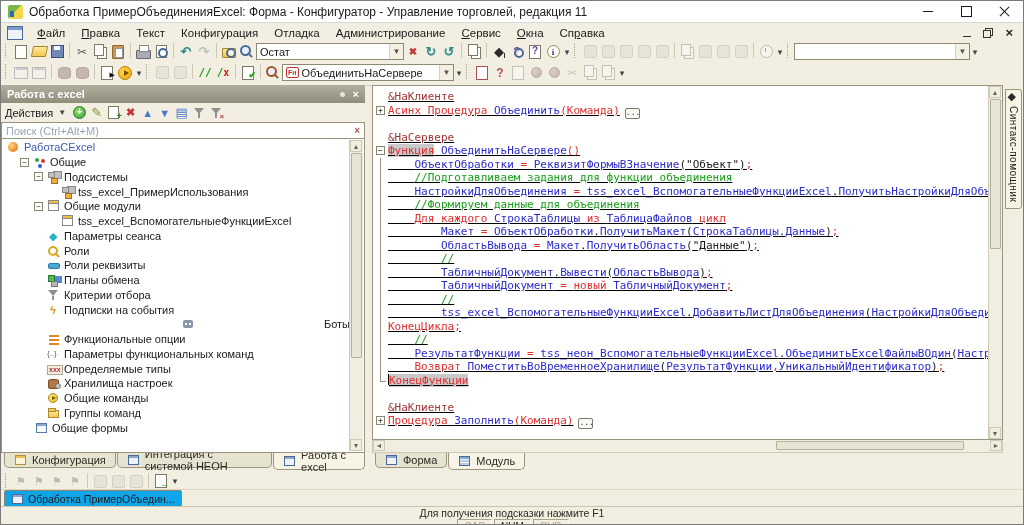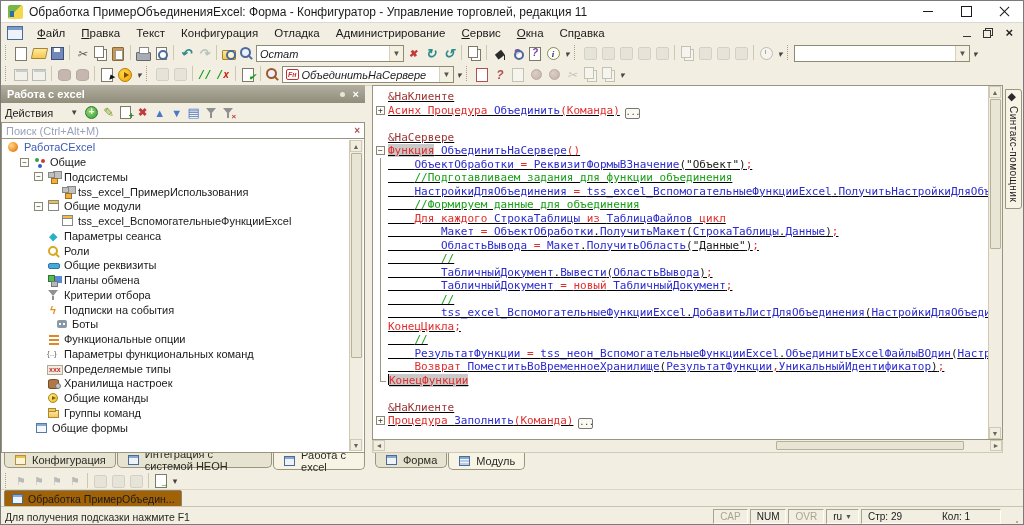--- a/index.html
+++ b/index.html
@@ -22,21 +22,21 @@
   #mdi-icon{width:14px;height:12px;margin:0 6px 0 6px;background:#eef3fb;border:1px solid #4a6a9a;position:relative;flex:none;}
   #mdi-icon::after{content:"";position:absolute;left:0;top:0;width:100%;height:3px;background:#7a9ac8;}
   .menu-item{padding:2px 8px;white-space:nowrap;}
   #mdi-controls{margin-left:auto;display:flex;align-items:center;gap:12px;padding-right:10px;}
   .mdi-min{width:8px;height:1px;background:#333;margin-top:6px;}
   .mdi-restore{width:10px;height:10px;position:relative;}
   .mdi-restore::before{content:"";position:absolute;right:0;top:0;width:6px;height:6px;border:1px solid #333;}
   .mdi-restore::after{content:"";position:absolute;left:0;bottom:0;width:6px;height:6px;border:1px solid #333;background:#f2efe2;}
   .mdi-close{font-size:13px;font-weight:bold;color:#222;line-height:10px;}
   
-  .toolbar{position:absolute;left:0;right:0;height:21px;display:flex;align-items:center;padding:0 2px;font-style:italic;}
+  .toolbar{position:absolute;left:0;right:0;height:21px;display:flex;padding:0 2px;}
   #toolbar1{top:42px;}
   #toolbar2{top:63px;border-bottom:1px solid #d5d0ba;box-sizing:content-box;}
   .tbsep{width:1px;height:15px;background:#cdc8b2;margin:0 3px;flex:none;}
   .grip{width:3px;height:15px;border-left:1px dotted #a8a287;margin:0 3px 0 2px;flex:none;}
   .ic{width:18px;height:17px;display:flex;align-items:center;justify-content:center;position:relative;flex:none;font-size:11px;}
   .ic.dis{opacity:.38;filter:grayscale(65%);}
   .ic::before{content:"";width:11px;height:11px;background:#d8d3bc;border:1px solid #a6a188;border-radius:2px;}
   
   .ic-new-document::before,.ic-page::before,.ic-check-module::before,.ic-update-db-config::before,.ic-goto-module::before,.ic-help-contents::before{content:"";width:10px;height:12px;background:#fff;border:1px solid #7d7a68;border-radius:0;}
   .ic-open::before{content:"";width:13px;height:9px;background:linear-gradient(#ffe9a0,#f3c94e);border:1px solid #a8832a;transform:skewX(-12deg);border-radius:1px;}
@@ -90,21 +90,21 @@
   .combo .arrow{margin-left:auto;width:13px;height:100%;border-left:1px solid #d6d2be;display:flex;align-items:center;justify-content:center;font-size:8px;color:#555;background:#f4f1e3;}
   .fx-badge{color:#c03030;border:1px solid #c03030;font-size:7px;font-weight:bold;padding:0 1px;border-radius:2px;margin-right:3px;background:#fff;line-height:9px;flex:none;}
   
   #main{position:absolute;left:0;top:84px;right:0;bottom:53px;display:flex;}
   
   #left-panel{width:364px;flex:none;display:flex;flex-direction:column;}
   #lp-header{height:18px;background:linear-gradient(#b2afa0,#908d7b);color:#fff;font-weight:bold;font-size:11px;display:flex;align-items:center;padding:0 6px;flex:none;}
   #lp-header .hdr-dot{margin-left:auto;width:5px;height:5px;border-radius:50%;background:#e8e5d8;margin-right:8px;}
   #lp-header .hdr-x{font-size:11px;font-weight:bold;color:#fff;}
   #lp-actions{height:19px;display:flex;align-items:center;font-size:11px;color:#1a1a1a;padding:0 4px;gap:1px;flex:none;}
-  #lp-actions .lbl{margin-right:16px;}
+  #lp-actions .lbl{margin-right:4px;}
   #lp-actions .dd{font-size:8px;color:#444;margin-right:4px;}
   .ai{width:17px;height:16px;display:flex;align-items:center;justify-content:center;position:relative;flex:none;}
   .ai-actions-add::before{content:"";width:11px;height:11px;border-radius:50%;background:radial-gradient(circle at 35% 35%,#8fd86a,#3da03d);border:1px solid #2a7a2a;}
   .ai-actions-add::after{content:"+";position:absolute;color:#fff;font-weight:bold;font-size:10px;top:1px;}
   .ai-actions-edit::before{content:"✎";color:#7a9a2a;font-size:13px;}
   .ai-actions-add-copy::before{content:"";width:9px;height:11px;background:#fff;border:1px solid #7d7a68;}
   .ai-actions-add-copy::after{content:"+";position:absolute;right:0;bottom:0;color:#2a8a2a;font-weight:bold;font-size:9px;}
   .ai-actions-delete::before{content:"✖";color:#c23a3a;font-size:11px;font-weight:bold;}
   .ai-move-up::before{content:"▲";color:#4a78c8;font-size:11px;}
   .ai-move-down::before{content:"▼";color:#4a78c8;font-size:11px;}
@@ -196,24 +196,24 @@
   
   #right-strip{width:20px;flex:none;background:#f2efe2;display:flex;flex-direction:column;align-items:center;padding-top:4px;box-sizing:border-box;}
   #syntax-tab{width:17px;background:#f7f4e6;border:1px solid #9a9580;border-radius:0 3px 3px 0;display:flex;flex-direction:column;align-items:center;padding:3px 0 6px;box-sizing:border-box;}
   #syntax-tab .cap{width:11px;height:10px;position:relative;margin-bottom:3px;flex:none;}
   #syntax-tab .cap::before{content:"◆";position:absolute;left:0;top:-3px;color:#2b2b2b;font-size:11px;}
   #syntax-tab .vtext{writing-mode:vertical-rl;font-size:10px;color:#1a1a1a;letter-spacing:.5px;}
   
   #ed-toolbar{position:absolute;left:0;right:0;top:472px;height:16px;display:flex;align-items:center;padding:0 2px;}
   
   #window-bar{position:absolute;left:0;right:0;top:488px;height:17px;display:flex;align-items:center;padding:0 3px;border-top:1px solid #dcd7c2;}
-  .winbar-btn{display:flex;align-items:center;gap:4px;height:15px;padding:0 6px;background:#a16207;border:1px solid #8a8570;font-size:10.5px;color:#1a1a1a;border-radius:2px;}
+  .winbar-btn{display:flex;align-items:center;gap:4px;height:15px;padding:0 6px;background:#0ea5e9;border:1px solid #8a8570;font-size:10.5px;color:#1a1a1a;border-radius:2px;}
   .winbar-btn .tabi{width:13px;}
   
-  #status-bar{position:absolute;left:0;right:0;top:505px;height:20px;display:flex;align-items:center;border-top:1px solid #c8c4ae;padding:0 4px;box-sizing:border-box;}
+  #status-bar{position:absolute;left:0;right:0;top:505px;height:20px;display:flex;align-items:center;border-top:1px solid #c8c4ae;padding:0 4px;box-sizing:border-box;flex-direction:column;}
   #status-hint{font-size:10.5px;color:#2a2a22;flex:1;}
   .scell{height:15px;display:flex;align-items:center;justify-content:center;font-size:10px;color:#1a1a1a;border:1px solid;border-color:#a9a58d #fffef6 #fffef6 #a9a58d;padding:0 6px;margin-left:2px;box-sizing:border-box;}
   .scell.off{color:#a9a58d;}
   .scell .dd{font-size:7px;margin-left:3px;color:#555;}
   #pos-cell{width:140px;justify-content:flex-start;gap:40px;}
   #grip{width:14px;height:14px;margin-left:4px;position:relative;}
   #grip::before{content:"";position:absolute;right:1px;bottom:1px;width:2px;height:2px;background:#b5b09a;box-shadow:-4px 4px 0 #b5b09a,0 4px 0 #b5b09a,-8px 8px 0 #b5b09a,-4px 8px 0 #b5b09a,0 8px 0 #b5b09a;}
 </style>
 </head>
 <body>
@@ -427,38 +427,38 @@
               <span class="tlabel">Параметры сеанса</span>
             </div>
             <div class="trow" style="padding-left: 32px;">
               <span class="exp-sp"></span>
               <span class="ti ti-role"></span>
               <span class="tlabel">Роли</span>
             </div>
             <div class="trow" style="padding-left: 32px;">
               <span class="exp-sp"></span>
               <span class="ti ti-common-attribute"></span>
-              <span class="tlabel">Общие реквизиты</span>
+              <span class="tlabel">Роли реквизиты</span>
             </div>
             <div class="trow" style="padding-left: 32px;">
               <span class="exp-sp"></span>
               <span class="ti ti-exchange-plan"></span>
               <span class="tlabel">Планы обмена</span>
             </div>
             <div class="trow" style="padding-left: 32px;">
               <span class="exp-sp"></span>
               <span class="ti ti-filter-criteria"></span>
               <span class="tlabel">Критерии отбора</span>
             </div>
             <div class="trow" style="padding-left: 32px;">
               <span class="exp-sp"></span>
               <span class="ti ti-event-subscription"></span>
               <span class="tlabel">Подписки на события</span>
             </div>
-            <div class="trow" style="padding-left: 40px;">
+            <div class="trow" style="padding-left: 40px; justify-content: space-between;">
               <span class="exp-sp"></span>
               <span class="ti ti-bot"></span>
               <span class="tlabel">Боты</span>
             </div>
             <div class="trow" style="padding-left: 32px;">
               <span class="exp-sp"></span>
               <span class="ti ti-functional-option"></span>
               <span class="tlabel">Функциональные опции</span>
             </div>
             <div class="trow" style="padding-left: 32px;">

